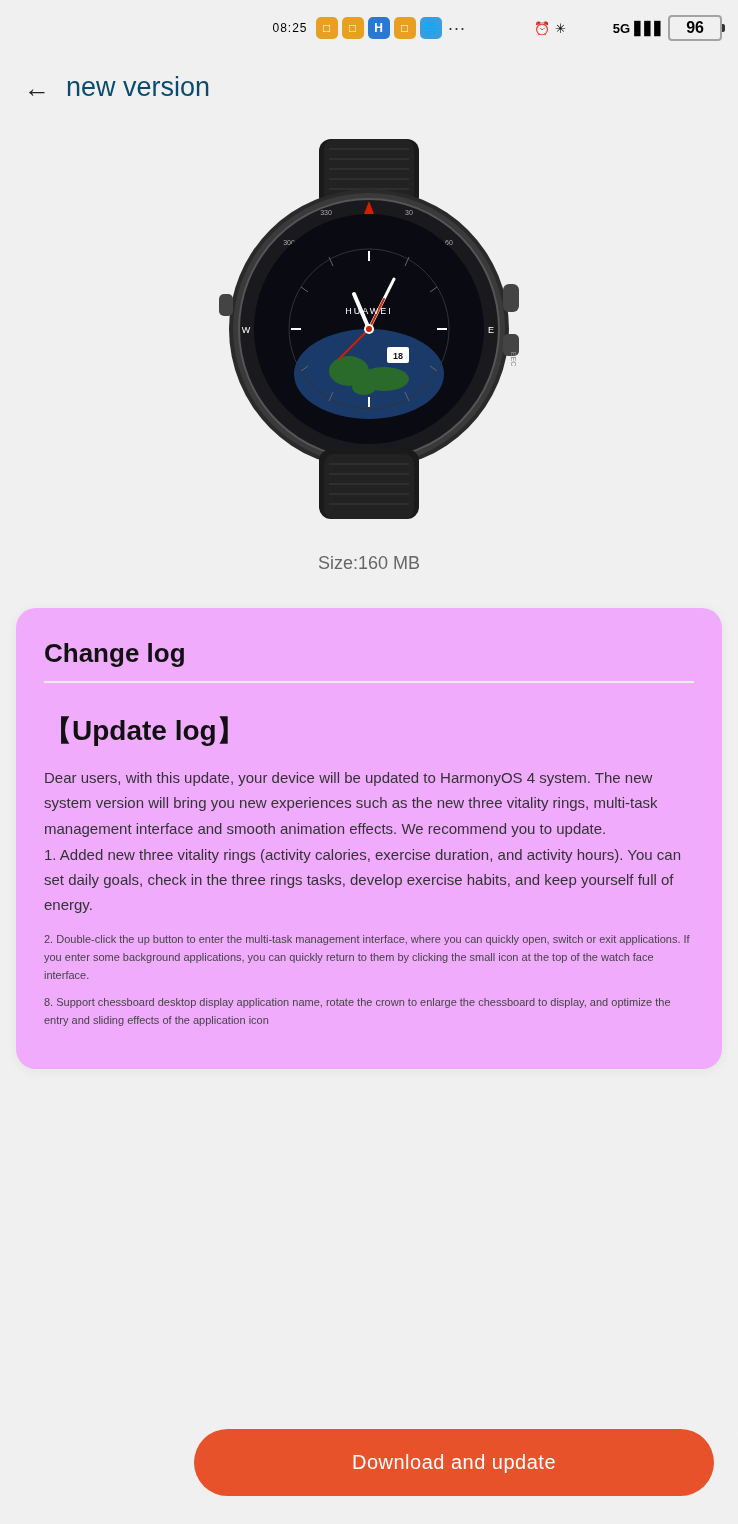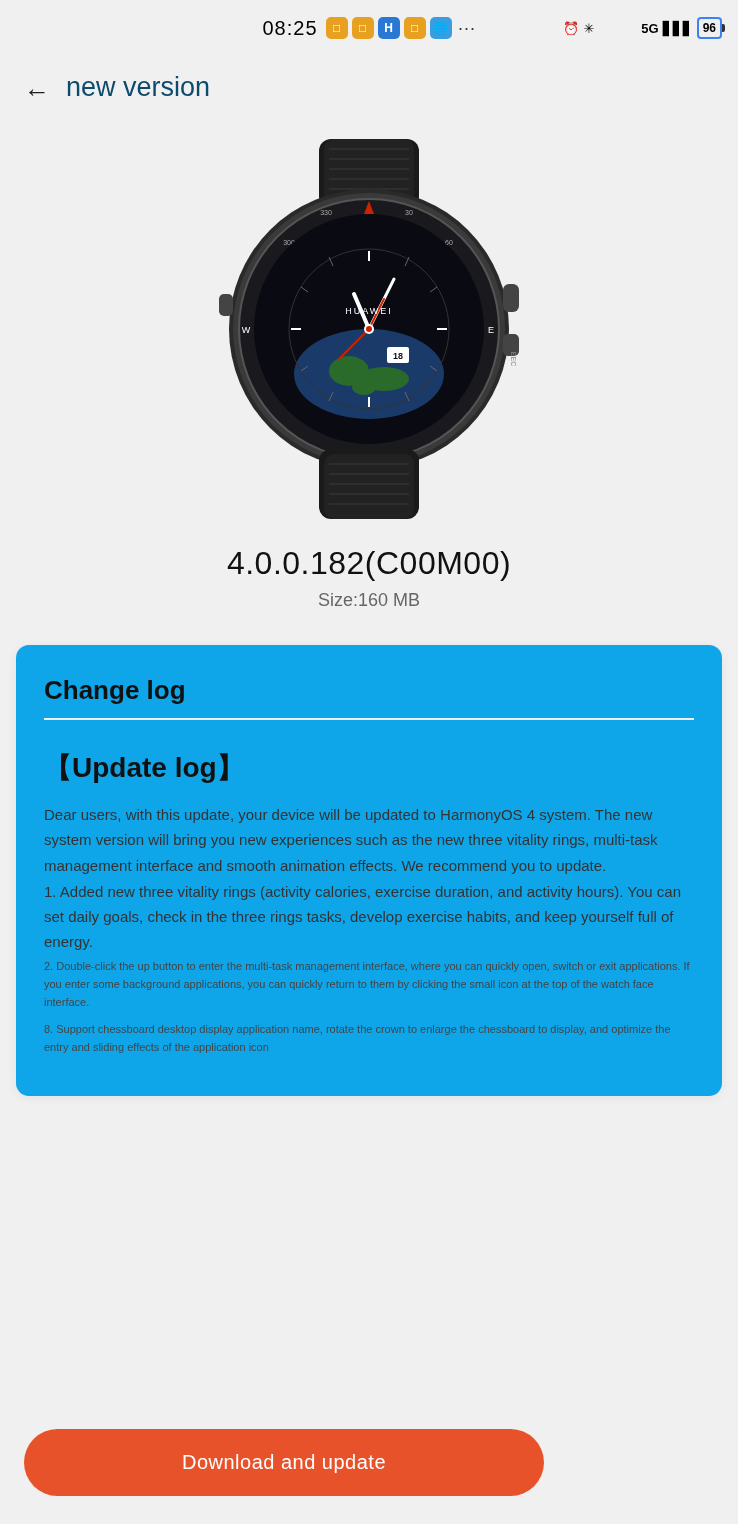--- a/index.html
+++ b/index.html
@@ -16,21 +16,21 @@
     .status-bar {
       display: flex;
       align-items: center;
       justify-content: center;
       padding: 10px 20px;
       background: #f0f0f0;
       height: 56px;
       position: relative;
     }
     .status-time {
-      font-size: 20px;
+      font-size: 12px;
       font-weight: 500;
       letter-spacing: 1px;
       margin-right: 8px;
     }
     .status-icons {
       display: flex;
       align-items: center;
       gap: 4px;
       font-size: 13px;
     }
@@ -49,24 +49,24 @@
       position: absolute;
       right: 16px;
       top: 50%;
       transform: translateY(-50%);
       display: flex;
       align-items: center;
       gap: 4px;
       font-size: 13px;
     }
     .battery-box {
-      border: 2px solid #3b82f6;
+      border: 2px solid #a3a3a3;
       border-radius: 4px;
-      padding: 2px 4px;
-      font-size: 12px;
+      padding: 2px 16px;
+      font-size: 16px;
       font-weight: bold;
       position: relative;
     }
     .battery-box::after {
       content: '';
       position: absolute;
       right: -5px;
       top: 50%;
       transform: translateY(-50%);
       width: 3px;
@@ -119,22 +119,22 @@
       letter-spacing: 0.5px;
     }
     .version-size {
       font-size: 18px;
       color: #666;
       margin-top: 8px;
     }
 
     
     .changelog-card {
-      background: #0ea5e9;
-      border-radius: 13px;
+      background: #f0abfc;
+      border-radius: 20px;
       margin: 24px 16px 100px;
       padding: 30px 28px;
       box-shadow: 0 2px 12px rgba(0,0,0,0.06);
     }
     .changelog-title {
       font-size: 26px;
       font-weight: 700;
       color: #111;
       margin-bottom: 24px;
       border-bottom: 2px solid #eee;
@@ -148,40 +148,40 @@
     }
     .changelog-body {
       font-size: 15px;
       color: #333;
       line-height: 1.7;
     }
     .changelog-body p {
       margin-bottom: 2px;
     }
     .changelog-body .item {
-      margin-bottom: 4px;
+      margin-bottom: 14px;
       font-size: 15px;
       line-height: 1.65;
     }
     .changelog-body .item-sm {
       font-size: 11px;
       line-height: 1.6;
       margin-bottom: 10px;
       color: #444;
     }
 
     
     .bottom-bar {
       position: fixed;
       bottom: 0;
       width: 738px;
       background: linear-gradient(to top, #f0f0f0 80%, transparent);
       padding: 16px 24px 28px;
       display: flex;
-      justify-content: flex-start;
+      justify-content: flex-end;
     }
     .download-btn {
       width: 100%;
       max-width: 520px;
       background: #e8522a;
       color: white;
       font-size: 20px;
       font-weight: 500;
       border: none;
       border-radius: 50px;
@@ -313,21 +313,20 @@
       <line x1="120" y1="345" x2="200" y2="345" stroke="#333" stroke-width="1.5"></line>
       <line x1="120" y1="355" x2="200" y2="355" stroke="#333" stroke-width="1.5"></line>
       <line x1="120" y1="365" x2="200" y2="365" stroke="#333" stroke-width="1.5"></line>
 
       <text x="302" y="220" fill="#888" font-size="7" text-anchor="middle" transform="rotate(90,302,220)" font-family="Arial">EEC</text>
     </svg>
   </div>
 </div>
 
 <div class="version-info">
-  <div class="version-number">4.0.0.182(C00M00)</div>
   <div class="version-size">Size:160 MB</div>
 </div>
 
 <div class="changelog-card">
   <div class="changelog-title">Change log</div>
 
   <div class="changelog-body">
     <div class="section-header">【Update log】</div>
     <p>Dear users, with this update, your device will be updated to HarmonyOS 4 system. The new system version will bring you new experiences such as the new three vitality rings, multi-task management interface and smooth animation effects. We recommend you to update.</p>
 

